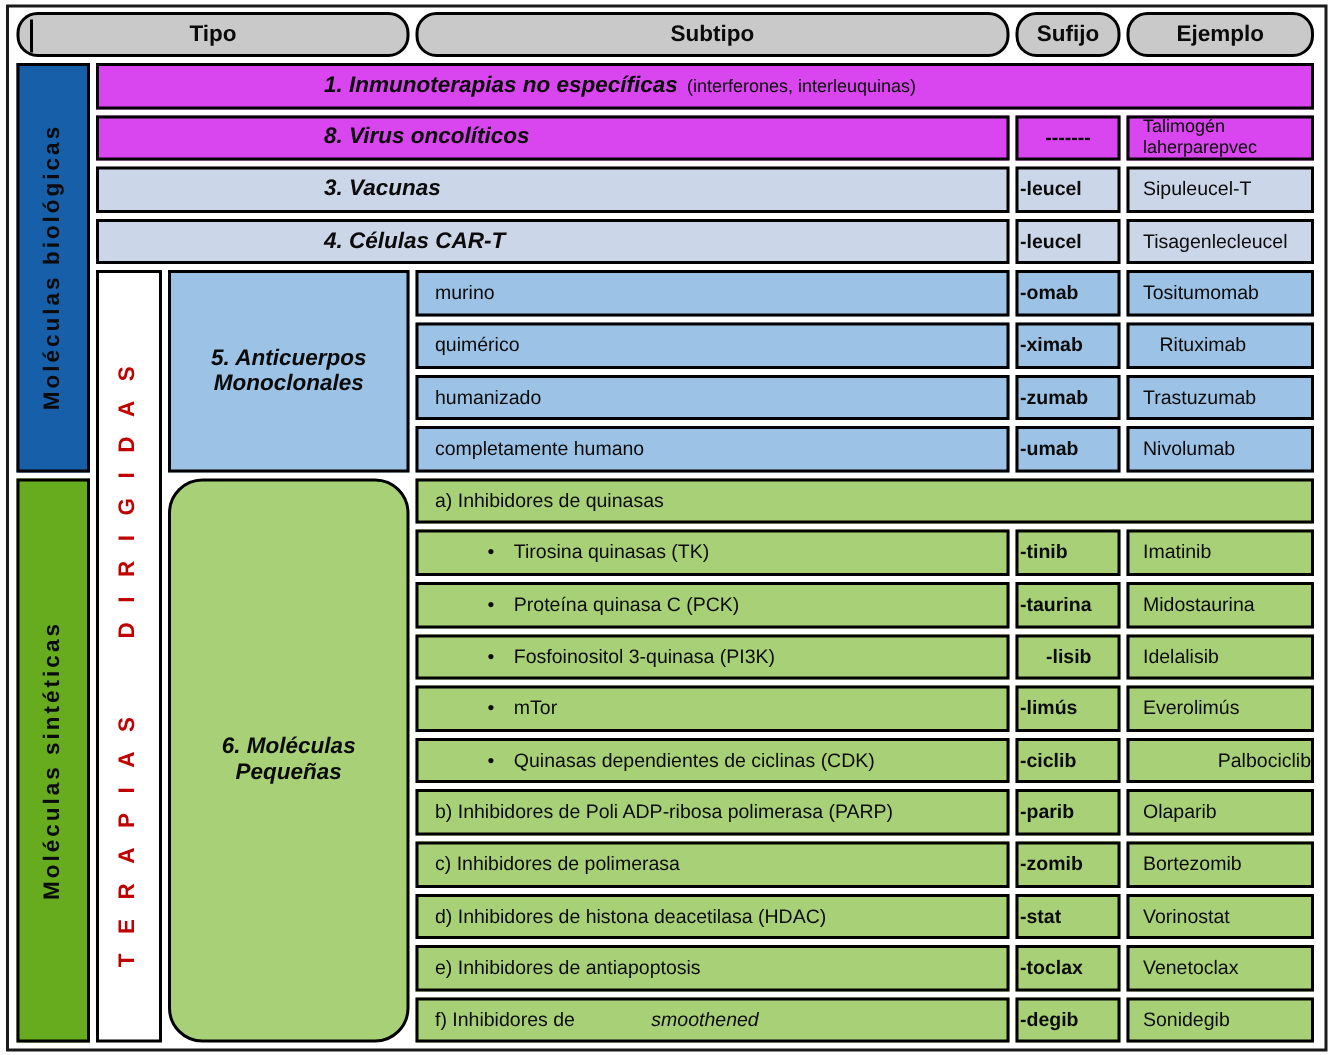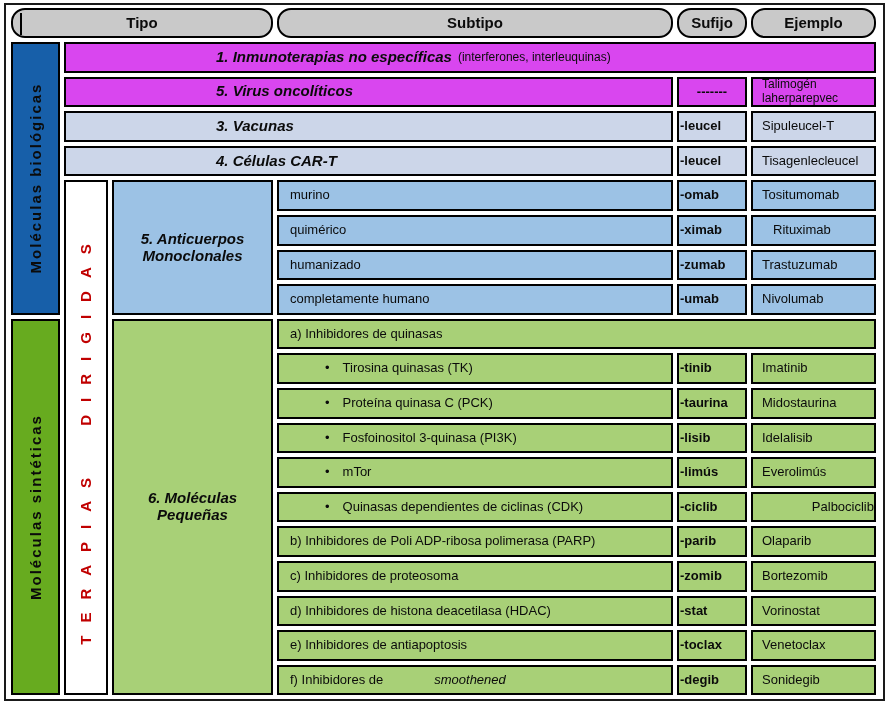--- a/index.html
+++ b/index.html
@@ -68,21 +68,21 @@
     <div class="cell bandwhite" style="grid-row:6/21;grid-column:2;">
       <span class="vlabel vred">TERAPIAS DIRIGIDAS</span>
     </div>
 
     <div class="cell r12 catlabel" style="grid-row:2;grid-column:2/7;">
       <span>1. Inmunoterapias no específicas</span>
       <span class="catnote">(interferones, interleuquinas)</span>
     </div>
 
     <div class="cell r12 catlabel" style="grid-row:3;grid-column:2/5;">
-      <span>5. Virus oncolíticos</span>
+      <span>8. Virus oncolíticos</span>
     </div>
     <div class="cell r12 suf c" style="grid-row:3;grid-column:5;">
       <span>-------</span>
     </div>
     <div class="cell r12 ej small" style="grid-row:3;grid-column:6;">
       <span>Talimogén laherparepvec</span>
     </div>
 
     <div class="cell r34 catlabel" style="grid-row:4;grid-column:2/5;">
       <span>3. Vacunas</span>
@@ -141,21 +141,21 @@
     <div class="cell mab sub" style="grid-row:9;grid-column:4;">
       <span>completamente humano</span>
     </div>
     <div class="cell mab suf" style="grid-row:9;grid-column:5;">
       <span>-umab</span>
     </div>
     <div class="cell mab ej" style="grid-row:9;grid-column:6;">
       <span>Nivolumab</span>
     </div>
 
-    <div class="cell grn bigcat" style="grid-row:10/21;grid-column:3;">
+    <div class="cell grn bigcat" style="grid-row:10/21;grid-column:3;border-radius:23px;">
       <span>6. Moléculas Pequeñas</span>
     </div>
 
     <div class="cell grn sub" style="grid-row:10;grid-column:4/7;">
       <span>a) Inhibidores de quinasas</span>
     </div>
 
     <div class="cell grn blt" style="grid-row:11;grid-column:4;">
       <span class="dot">•</span>
       <span>Tirosina quinasas (TK)</span>
@@ -175,21 +175,21 @@
       <span>-taurina</span>
     </div>
     <div class="cell grn ej" style="grid-row:12;grid-column:6;">
       <span>Midostaurina</span>
     </div>
 
     <div class="cell grn blt" style="grid-row:13;grid-column:4;">
       <span class="dot">•</span>
       <span>Fosfoinositol 3-quinasa (PI3K)</span>
     </div>
-    <div class="cell grn suf" style="grid-row:13;grid-column:5;">
+    <div class="cell grn suf" style="grid-row:13;grid-column:5;justify-content:center;">
       <span>-lisib</span>
     </div>
     <div class="cell grn ej" style="grid-row:13;grid-column:6;">
       <span>Idelalisib</span>
     </div>
 
     <div class="cell grn blt" style="grid-row:14;grid-column:4;">
       <span class="dot">•</span>
       <span>mTor</span>
     </div>
@@ -215,21 +215,21 @@
       <span>b) Inhibidores de Poli ADP-ribosa polimerasa (PARP)</span>
     </div>
     <div class="cell grn suf" style="grid-row:16;grid-column:5;">
       <span>-parib</span>
     </div>
     <div class="cell grn ej" style="grid-row:16;grid-column:6;">
       <span>Olaparib</span>
     </div>
 
     <div class="cell grn sub" style="grid-row:17;grid-column:4;">
-      <span>c) Inhibidores de proteosoma</span>
+      <span>c) Inhibidores de polimerasa</span>
     </div>
     <div class="cell grn suf" style="grid-row:17;grid-column:5;">
       <span>-zomib</span>
     </div>
     <div class="cell grn ej" style="grid-row:17;grid-column:6;">
       <span>Bortezomib</span>
     </div>
 
     <div class="cell grn sub" style="grid-row:18;grid-column:4;">
       <span>d) Inhibidores de histona deacetilasa (HDAC)</span>

